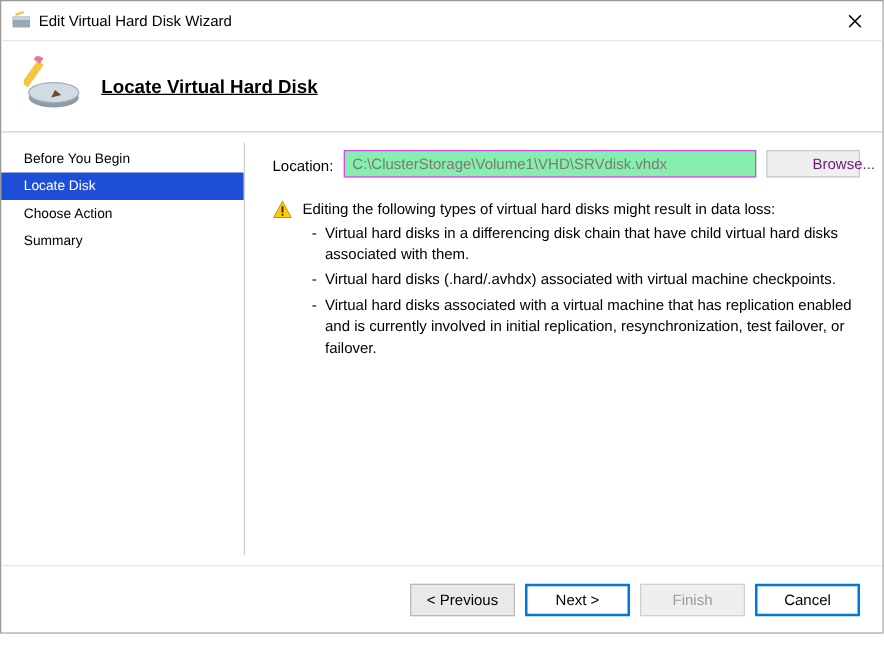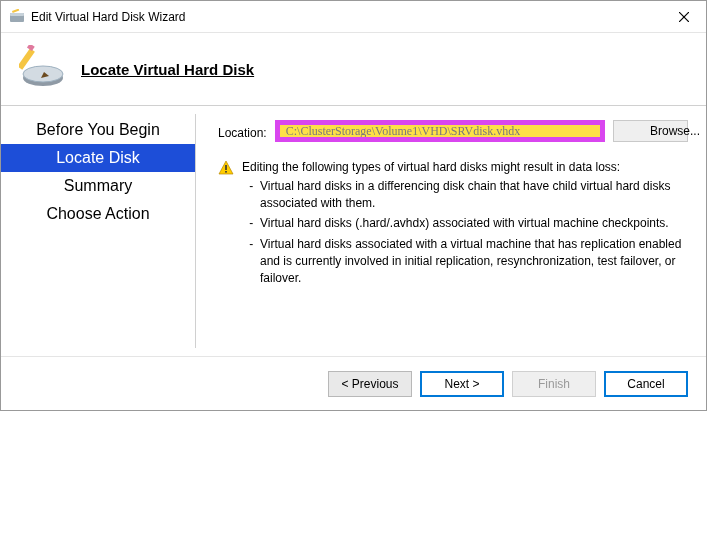--- a/index.html
+++ b/index.html
@@ -1,36 +1,36 @@
 <!DOCTYPE html>
 <html><head>
 <meta charset="utf-8">
 <style>
   * { box-sizing: border-box; }
   html, body { margin: 0; padding: 0; font-family: "Segoe UI", Tahoma, sans-serif; font-size: 12px; color: #000; background: #fff; }
-  .window { width: 707px; height: 411px; border: 1px solid #999; display: flex; flex-direction: column; background: #fff; }
+  .window { width: 707px; height: 507px; border: 1px solid #999; display: flex; flex-direction: column; background: #fff; }
   .titlebar { height: 32px; display: flex; align-items: center; padding: 0 0 0 8px; border-bottom: 1px solid #e5e5e5; }
   .titlebar .tbicon { width: 16px; height: 16px; margin-right: 6px; display: flex; align-items: center; justify-content: center; }
   .titlebar .title { flex: 1; font-size: 12px; }
   .titlebar .close { width: 44px; height: 30px; display: flex; align-items: center; justify-content: center; cursor: pointer; }
   .header { height: 72px; display: flex; align-items: center; padding: 0 18px; }
   .header .hicon { width: 48px; height: 48px; margin-right: 14px; display: flex; align-items: center; justify-content: center; }
   .header h1 { font-size: 15px; font-weight: 600; margin: 0; text-decoration: underline; }
   .divider { height: 1px; background: #d0d0d0; margin: 0 0 0 0; }
   .body { flex: 1; display: flex; min-height: 0; }
   .sidebar { width: 194px; padding: 10px 0 0 0; }
-  .sidebar .step { padding: 5px 18px; font-size: 16px; cursor: pointer; color: #000; text-align: center; }
+  .sidebar .step { padding: 5px 18px; font-size: 11px; cursor: pointer; color: #000; }
   .sidebar .step.active { background: #1d4ed8; color: #fff; }
   .vsep { width: 1px; background: #d0d0d0; margin: 8px 0 8px 0; }
   .content { flex: 1; padding: 14px 18px 10px 22px; font-size: 12px; line-height: 1.4; }
   .question { margin-bottom: 18px; }
   .locrow { display: flex; align-items: flex-end; gap: 8px; margin-bottom: 14px; }
   .locrow label { white-space: nowrap; }
-  .locrow input[type=text] { flex: 1; height: 22px; border: 5px solid #d946ef; background: #fde047; color: #7a7a7a; padding: 0 6px; font-family: Liberation Serif, serif; font-size: 12px; }
-  .locrow .browse { width: 75px; height: 22px; border: 1px solid #c9c9c9; background: #efefef; color: #000000; font-size: 12px; cursor: default; padding-left: 36px; }
+  .locrow input[type=text] { flex: 1; height: 22px; border: 1px solid #d946ef; background: #86efac; color: #7a7a7a; padding: 0 6px; font-family: Liberation Sans, sans-serif; font-size: 12px; }
+  .locrow .browse { width: 75px; height: 22px; border: 1px solid #c9c9c9; background: #efefef; color: #701a75; font-size: 12px; cursor: default; padding-left: 36px; }
   .warnrow { display: flex; gap: 8px; margin-top: 17px; }
   .warnrow .wicon { flex: 0 0 16px; height: 16px; margin-top: 1px; }
   .warnrow .wtext { flex: 1; }
   .warnrow ul { margin: 2px 0 0 0; padding-left: 18px; list-style: "-  "; }
   .warnrow li { margin-bottom: 4px; }
   .footer { height: 54px; display: flex; align-items: center; justify-content: flex-end; padding: 0 18px; gap: 8px; border-top: 1px solid #e5e5e5; }
   .footer button { min-width: 84px; height: 26px; font-family: inherit; font-size: 12px; background: #e9e9e9; border: 1px solid #b8b8b8; cursor: pointer; }
   .footer button.default { background: #fff; border: 2px solid #0078d7; }
   .footer button.cancel { background: #fff; border: 2px solid #0078d7; }
   .footer button:disabled { color: #9a9a9a; cursor: default; border-color: #d0d0d0; background: #efefef; }
@@ -70,22 +70,22 @@
     </span>
     <h1>Locate Virtual Hard Disk</h1>
   </div>
 
   <div class="divider"></div>
 
   <div class="body">
     <div class="sidebar">
       <div class="step">Before You Begin</div>
       <div class="step active">Locate Disk</div>
+      <div class="step">Choose Action</div>
       <div class="step">Summary</div>
-      <div class="step">Choose Action</div>
     </div>
 
     <div class="vsep"></div>
 
     <div class="content">
 
       <div class="locrow">
         <label>Location:</label>
         <input type="text" readonly="" value="C:\ClusterStorage\Volume1\VHD\SRVdisk.vhdx" style="">
         <button class="browse" disabled="">Browse...</button>

